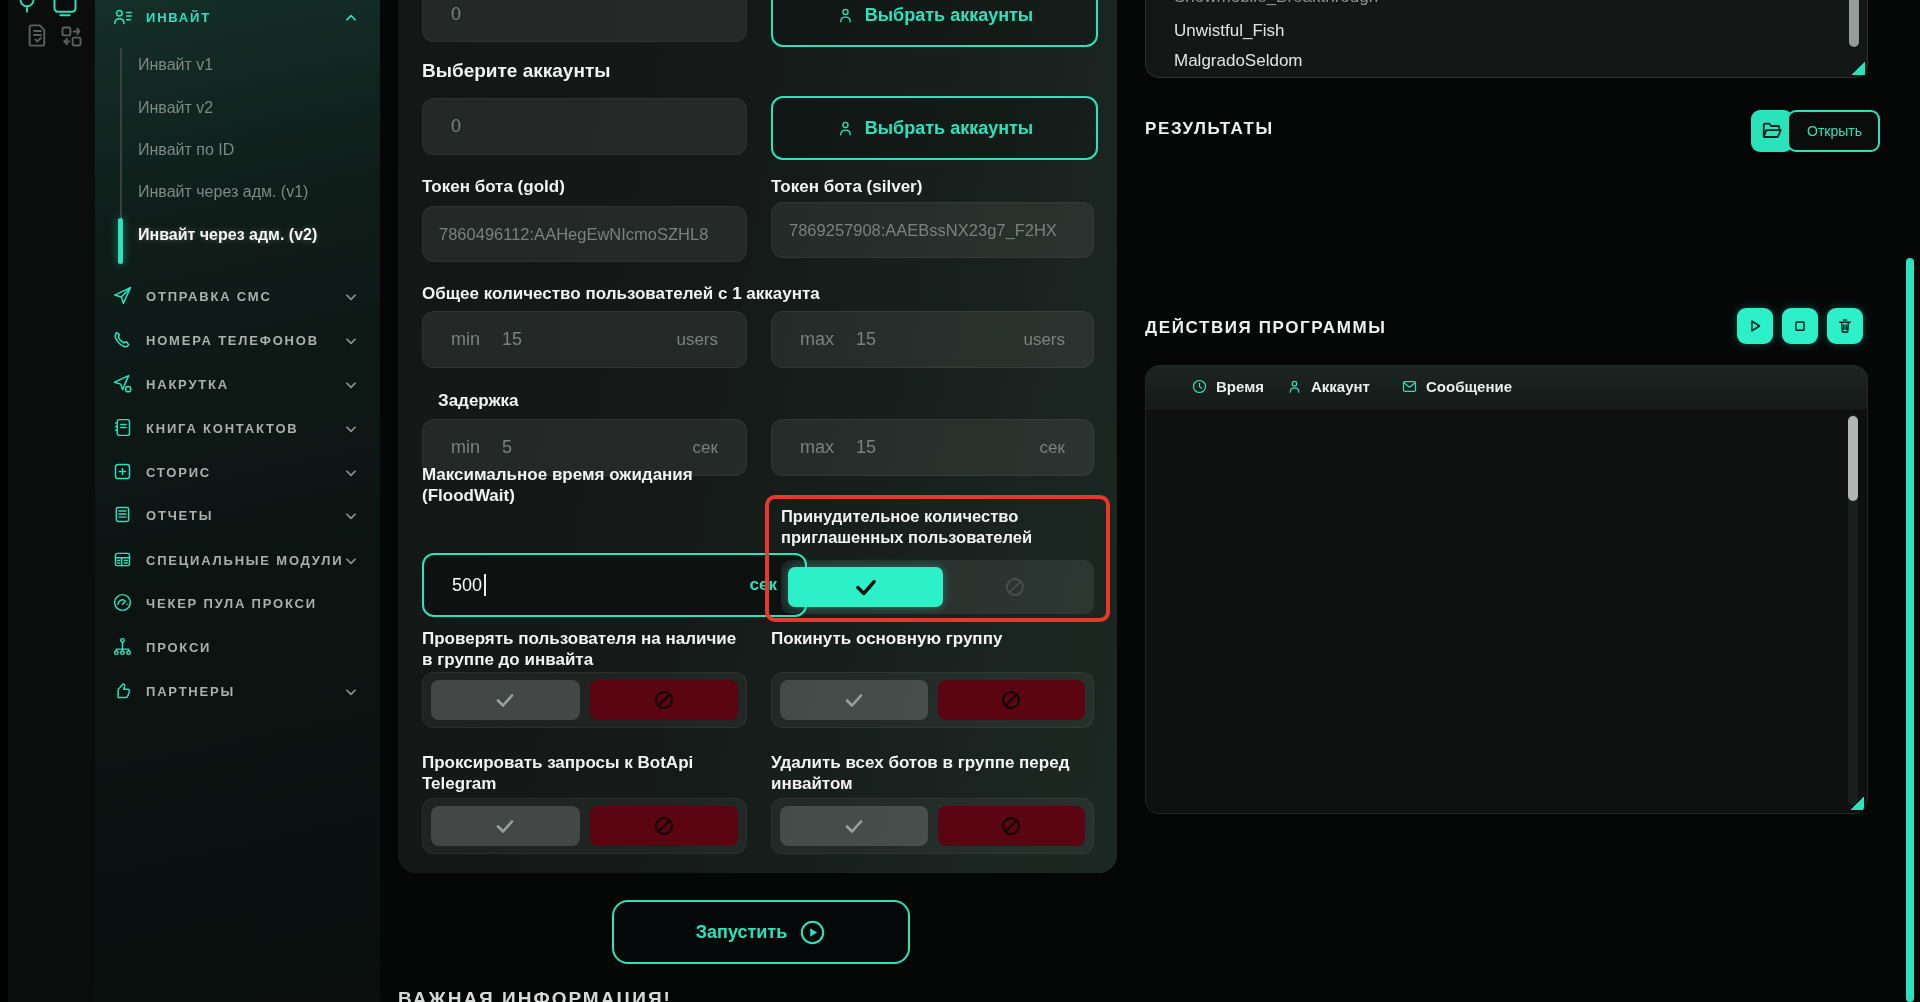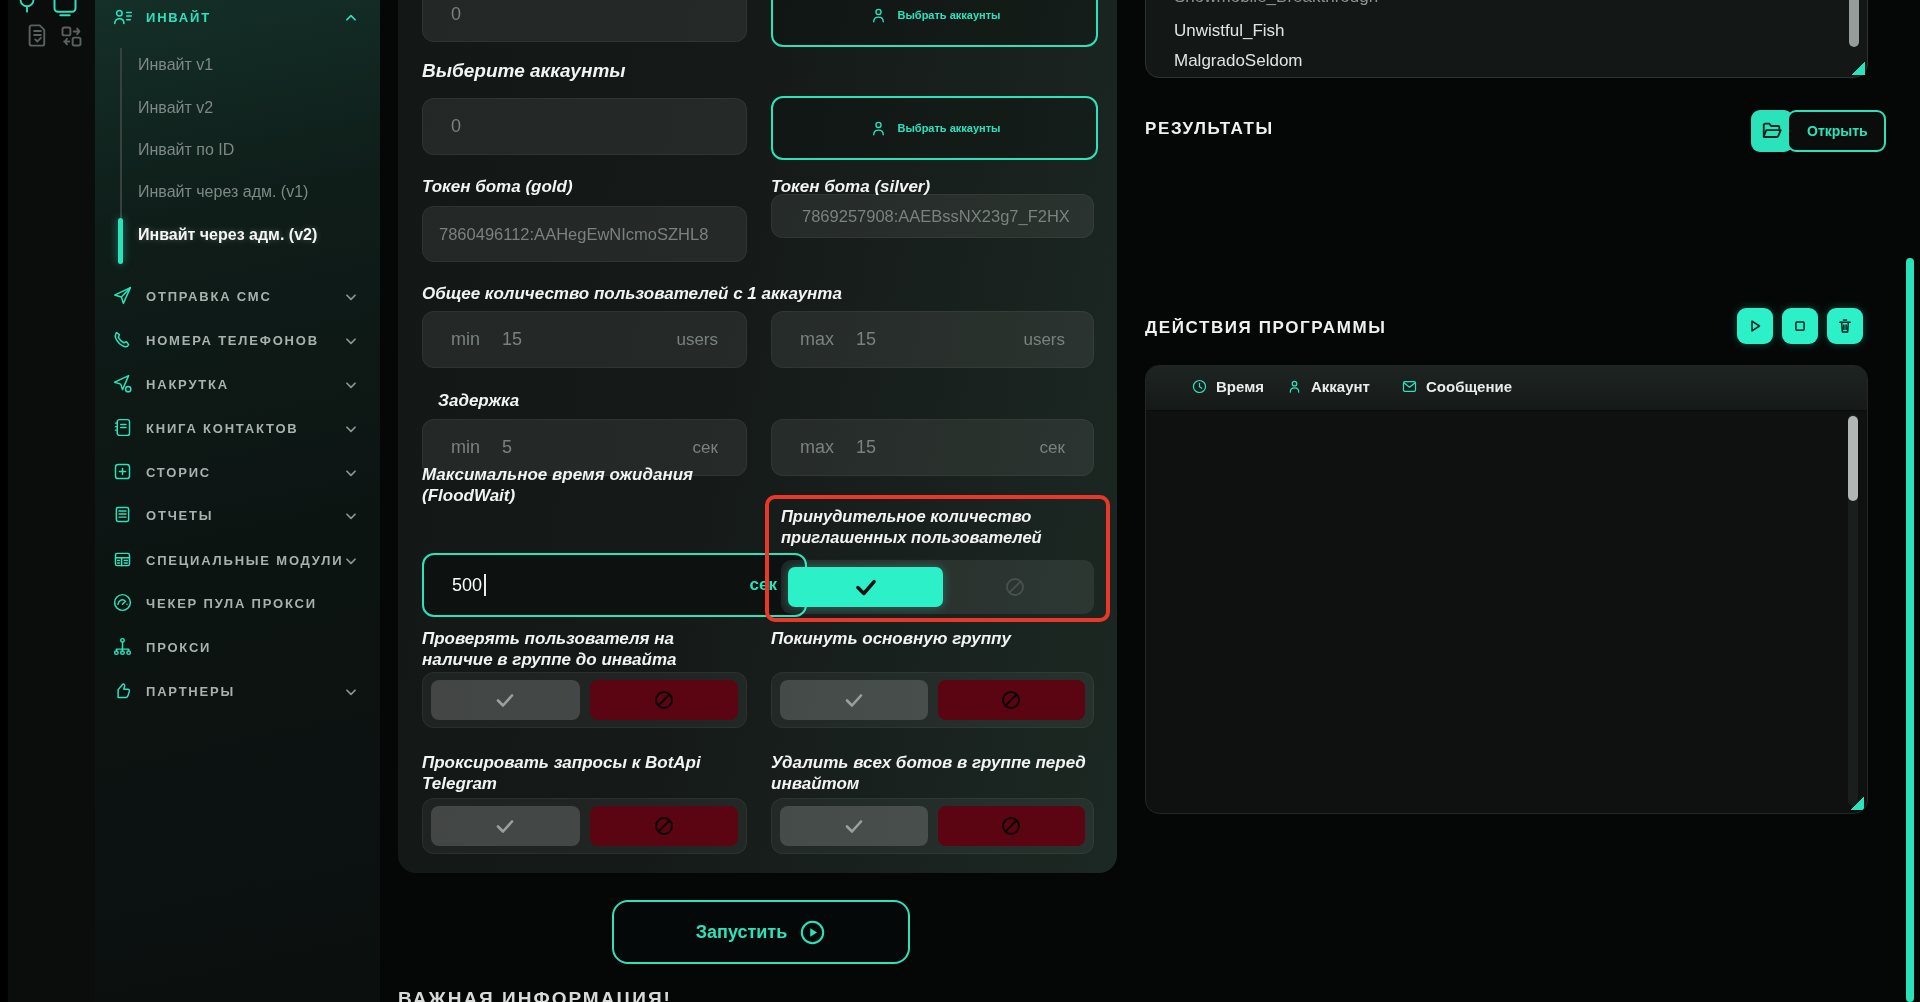--- a/index.html
+++ b/index.html
@@ -25,32 +25,32 @@
   .chev{position:absolute;right:22px;top:9px;}
   .sub-row{position:absolute;left:43px;width:220px;height:26px;cursor:pointer;}
   .sub-row .slabel{font-size:16px;color:#7e8884;white-space:nowrap;}
   .sub-row.active .slabel{color:#f4f6f5;font-weight:bold;text-shadow:0 0 6px rgba(255,255,255,.25);}
   #subline{left:25px;top:48px;width:2px;height:214px;background:#39413d;}
   #subbar{left:23px;top:218px;width:5px;height:46px;background:#2BE3BB;border-radius:3px;box-shadow:0 0 8px rgba(43,227,187,.5);}
 
   
   #card{left:398px;top:-60px;width:719px;height:933px;border-radius:18px;
     background:linear-gradient(100deg,#131716 0%,#151a18 45%,#1c2823 100%);}
-  .lbl{position:absolute;font-size:17px;font-weight:bold;color:#f2f4f3;line-height:21px;font-style:italic;}
+  .lbl{position:absolute;font-size:17px;font-weight:bold;color:#f2f4f3;line-height:21px;}
   .field{position:absolute;background:rgba(255,255,255,0.07);border:1px solid rgba(255,255,255,0.05);
     border-radius:12px;display:flex;align-items:center;padding:0 28px;box-sizing:border-box;
     font-size:18px;color:#79827e;}
   .field .sfx{margin-left:auto;font-size:17px;color:#79827e;}
   .field .pfx{margin-right:22px;}
   .col-l{left:24px;width:325px;}
   .col-r{left:373px;width:323px;}
   .btn-select{position:absolute;left:373px;width:323px;height:60px;border:2px solid #2BE3BB;
     border-radius:12px;background:rgba(5,10,9,0.25);display:flex;align-items:center;justify-content:center;
     gap:10px;cursor:pointer;}
-  .btn-select span{color:#2BE3BB;font-size:11px;font-weight:bold;}
+  .btn-select span{color:#2BE3BB;font-size:18px;font-weight:bold;}
   .tok{font-size:16.5px;white-space:nowrap;overflow:hidden;}
   #floodwait{left:24px;width:325px;height:60px;border:2px solid #2BE3BB;background:#0d1211;
     border-radius:12px;padding:0 28px;display:flex;align-items:center;font-size:18px;color:#fff;}
   #floodwait .sfx{margin-left:auto;color:#2BE3BB;font-weight:bold;font-size:17px;}
   .caret{display:inline-block;width:1.5px;height:22px;background:#e8ecea;margin-left:2px;}
   #redbox{left:367px;top:555px;width:345px;height:127px;border:4px solid #E8382A;border-radius:10px;
     box-sizing:border-box;padding:7px 12px;}
   #forcedtoggle{position:absolute;left:12px;right:12px;top:61px;height:54px;background:rgba(255,255,255,0.08);
     border-radius:10px;display:flex;align-items:center;padding:7px;box-sizing:border-box;}
   #forcedtoggle .yes{width:155px;height:40px;background:#2BF0C8;border-radius:7px;
@@ -72,21 +72,21 @@
   #acclist{left:1145px;top:-70px;width:723px;height:148px;background:#131716;
     border:1px solid #2e3330;border-radius:14px;box-sizing:border-box;}
   .acc-item{position:absolute;left:28px;font-size:17px;color:#e0e4e2;white-space:nowrap;}
   #acclist .sb-track{position:absolute;right:8px;top:56px;width:10px;height:78px;background:#24282 6;border-radius:5px;}
   #acclist .sb-thumb{position:absolute;right:8px;top:58px;width:10px;height:58px;background:#969c99;border-radius:5px;cursor:pointer;}
   .grip{width:13px;height:13px;background:linear-gradient(135deg,rgba(0,0,0,0) 48%,#2BE3BB 48%);cursor:nwse-resize;}
   .sec-title{font-size:17px;font-weight:bold;letter-spacing:1.6px;color:#eef1f0;white-space:nowrap;}
   #openbtn{left:1751px;top:110px;height:42px;display:flex;cursor:pointer;}
   #openbtn .ic{width:42px;height:42px;background:#2BE3BB;border-radius:9px;display:flex;align-items:center;justify-content:center;}
   #openbtn .tx{height:42px;margin-left:-6px;padding:0 16px 0 18px;border:2px solid #2BE3BB;border-radius:9px;
-    box-sizing:border-box;display:flex;align-items:center;background:#0a0d0c;color:#2BE3BB;font-size:14px;font-weight:bold;}
+    box-sizing:border-box;display:flex;align-items:center;background:#0a0d0c;color:#2BE3BB;font-size:14px;font-weight:normal;}
   .act-btn{position:absolute;top:308px;width:36px;height:36px;background:#2BF0C8;border-radius:9px;
     display:flex;align-items:center;justify-content:center;cursor:pointer;box-shadow:0 0 8px rgba(43,240,200,.3);}
   #acttable{left:1145px;top:365px;width:723px;height:449px;background:#0e1110;border:1px solid #222725;
     border-radius:14px;box-sizing:border-box;overflow:hidden;}
   #acttable .thead{position:absolute;left:0;top:0;width:100%;height:44px;
     background:linear-gradient(180deg,#1e2422,#151a18);border-bottom:1px solid #0a0c0b;text-align:right;}
   .th{position:absolute;top:12px;display:flex;align-items:center;gap:8px;font-size:15px;font-weight:bold;color:#e9edeb;}
   #acttable .sb-track{position:absolute;right:9px;top:48px;width:10px;height:392px;background:#1a1e1c;border-radius:5px;}
   #acttable .sb-thumb{position:absolute;right:9px;top:50px;width:10px;height:85px;background:#b0b6b3;border-radius:5px;cursor:pointer;}
   #pagescroll{left:1906px;top:258px;width:8px;height:744px;background:#2BE3BB;border-radius:4px;cursor:pointer;}
@@ -314,21 +314,21 @@
         <path d="M6 20c0-4 2.8-6 6-6s6 2 6 6"></path>
       </svg>
     <span>Выбрать аккаунты</span>
   </div>
 
   <div class="lbl col-l" style="top:236px">Токен бота (gold)</div>
   <div class="lbl col-r" style="top:236px">Токен бота (silver)</div>
   <div class="field col-l tok" style="top:266px;height:56px;padding:0 12px 0 16px">
     <span>7860496112:AAHegEwNIcmoSZHL8</span>
   </div>
-  <div class="field col-r tok" style="top:254px;height:44px;padding:0 12px 0 30px">
+  <div class="field col-r tok" style="top:262px;height:56px;padding:0 12px 0 17px">
     <span>7869257908:AAEBssNX23g7_F2HX</span>
   </div>
 
   <div class="lbl" style="left:24px;top:343px">Общее количество пользователей с 1 аккаунта</div>
   <div class="field col-l" style="top:371px;height:57px">
     <span class="pfx">min</span>
     <span>15</span>
     <span class="sfx">users</span>
   </div>
   <div class="field col-r" style="top:371px;height:57px">

